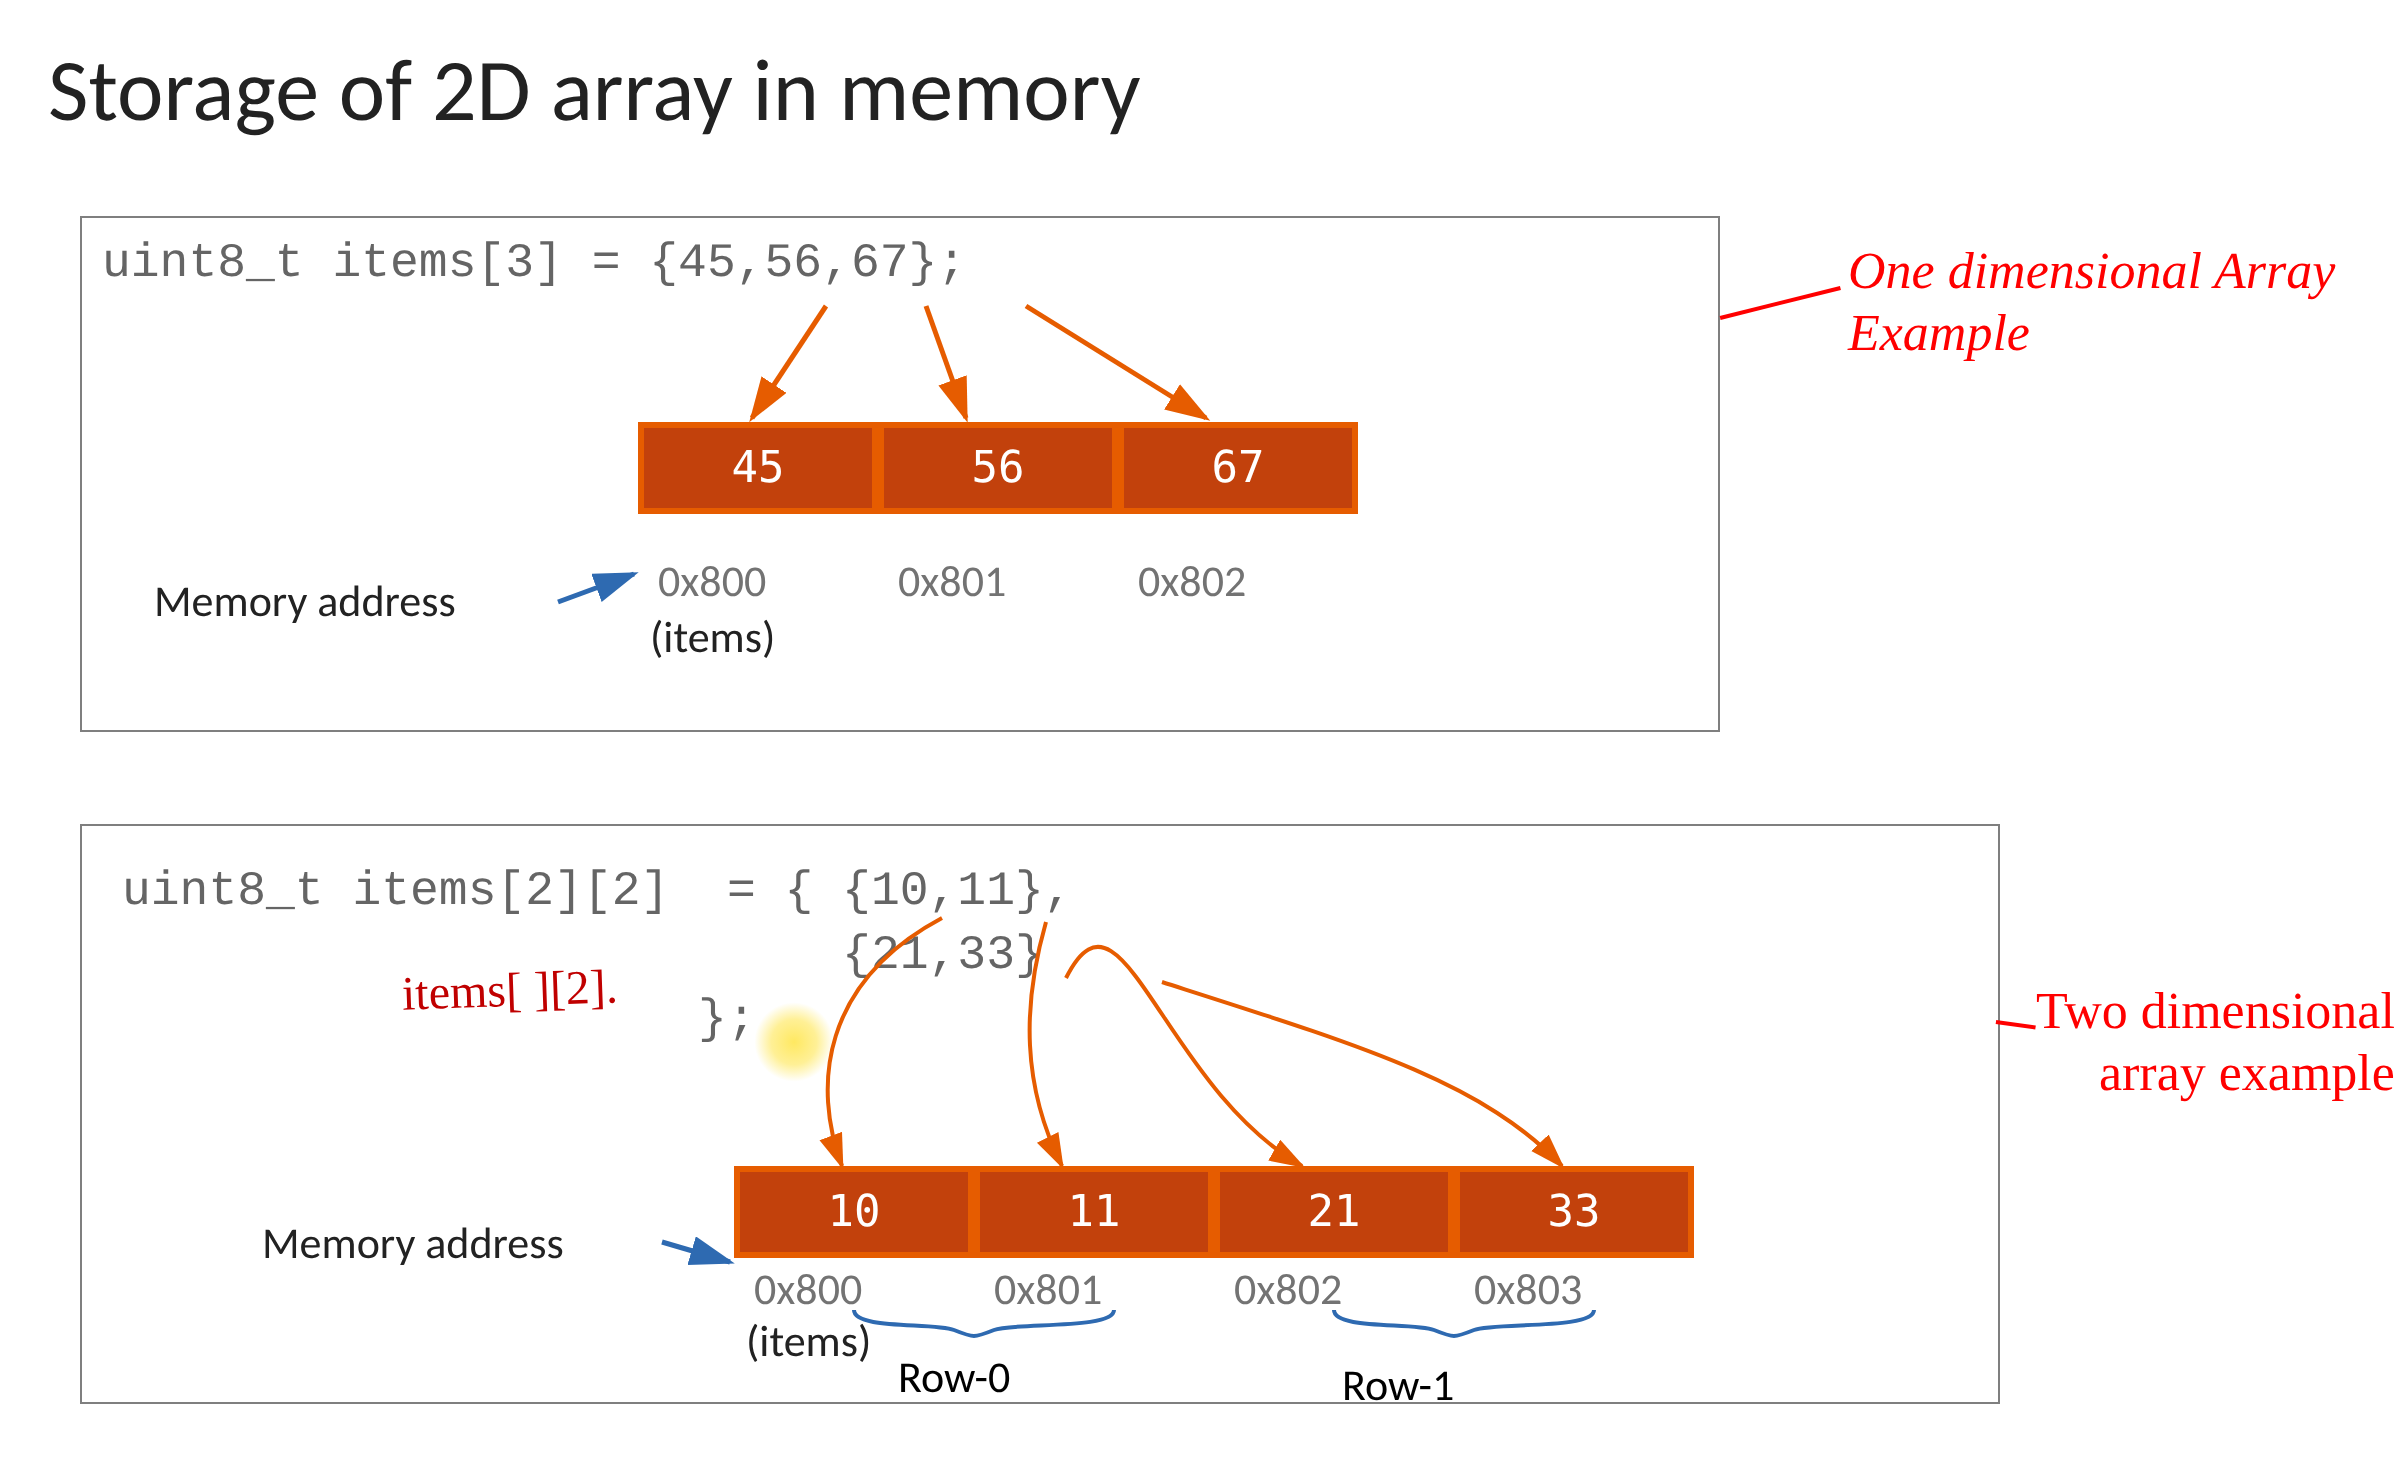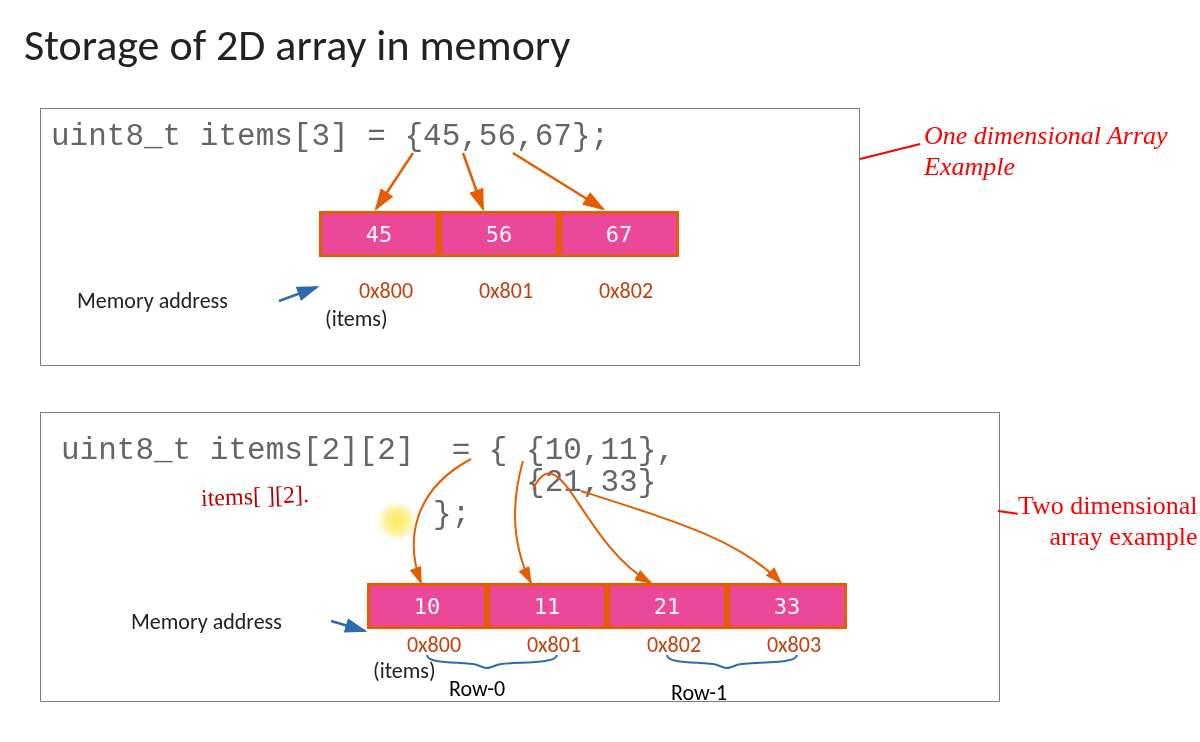--- a/index.html
+++ b/index.html
@@ -23,49 +23,49 @@
   .panel {
     position: absolute;
     border: 1.5px solid #7f7f7f;
     background: #fff;
   }
   .panel1 { left: 40px; top: 108px; width: 820px; height: 258px; }
   .panel2 { left: 40px; top: 412px; width: 960px; height: 290px; padding-left: 44px; }
 
   .code {
     font-family: Consolas, "Courier New", monospace;
-    font-size: 31px;
+    font-size: 24px;
     white-space: pre;
     color: #656565;
   }
   .code-block { position:absolute; }
 
   .callout {
     color: #ff0000;
     font-family: "Times New Roman", serif;
     font-size: 26px;
     position: absolute;
     line-height: 1.2;
   }
   .callout-line { position:absolute; background:#ff0000; height:1.5px; transform-origin:left center; }
 
   .cells-row { position:absolute; display:flex; }
   .cell {
     width: 120px; height: 46px;
-    background:#ec4899;
+    background:#c2410c;
     border:3px solid #e65c00;
     color:#fff; font-size:22px;
     display:flex; align-items:center; justify-content:center;
     font-family:Consolas,monospace;
   }
   .addr-row { position:absolute; display:flex; }
   .addr {
-    width:120px; font-size:22px; color:#c2410c;
+    width:120px; font-size:22px; color:#737373;
     font-family:Calibri,Arial,sans-serif;
-    text-align:center; padding-left:6px;
+    text-align:left; padding-left:6px;
   }
 
   .label { position:absolute; font-size:22px; color:#222; font-family:Calibri,Arial,sans-serif; }
 
   .arrow-svg { position:absolute; left:0; top:0; pointer-events:none; overflow:visible; }
 
   .handwriting {
     position:absolute;
     font-family: "Comic Sans MS", cursive;
     color:#c00000;

